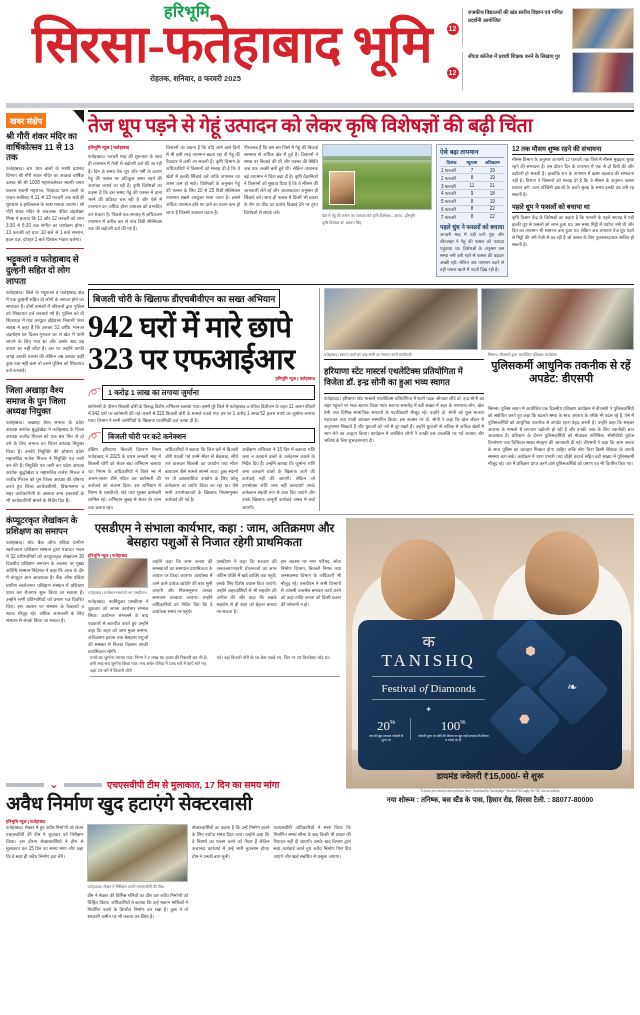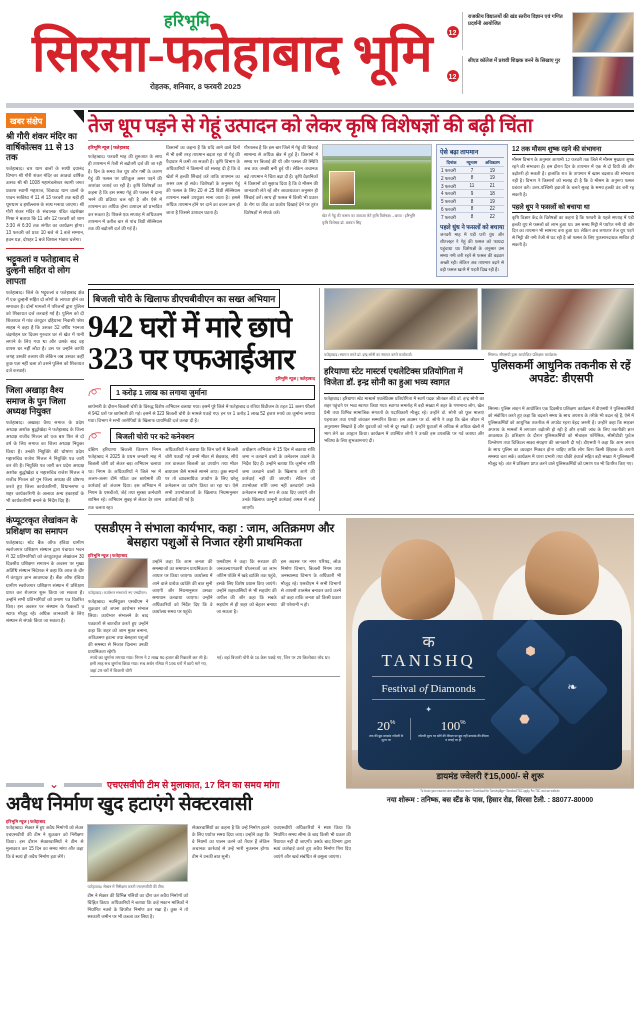--- a/index.html
+++ b/index.html
@@ -7,21 +7,21 @@
     width: 640px; height: 1015px;
     background: #ffffff;
     font-family: "Liberation Sans", sans-serif;
     color: #1a1a1a;
     overflow: hidden;
     position: relative;
   }
   .page { width: 640px; height: 1015px; position: relative; background:#fff; padding: 4px 6px 0 6px; }
 
   
-  .masthead { display: flex; align-items: center; height: 96px; position: relative; }
+  .masthead { display: flex; align-items: flex-start; height: 96px; position: relative; }
   .mast-left { flex: 0 0 440px; position: relative; padding-left: 26px; }
   .hari { font-family: "Liberation Serif", serif; color: #12a04a; font-weight: bold;
           font-size: 16px; letter-spacing: .5px; text-align: left; margin-left: 132px; line-height: 1; }
   .mast-title { font-family: "Liberation Serif", serif; color: #d5232b; font-weight: bold;
                 font-size: 52px; line-height: .98; letter-spacing: -1px; white-space: nowrap; }
   .mast-date { font-size: 7.5px; color: #333; margin-left: 118px; margin-top: 2px; font-weight: bold; }
   .mast-right { flex: 1; display: flex; flex-direction: column; gap: 3px; padding-top: 4px; }
   .teaser { display: flex; align-items: stretch; gap: 3px; height: 41px; }
   .teaser-num { flex: 0 0 13px; display:flex; align-items:center; justify-content:center; }
   .num-circle { width: 12px; height: 12px; border-radius: 50%; background: #d5232b; color: #fff;
@@ -80,21 +80,21 @@
 
   
   .sec-rule { height: 1.5px; background: #1a1a1a; margin: 4px 0 3px; }
   .elec { display: flex; gap: 4px; }
   .elec-left { flex: 0 0 232px; border-right: 1px solid #999; padding-right: 4px;}
   .kicker-box { border: 1px solid #1a1a1a; padding: 2px 4px; font-size: 9px; font-weight: bold;
                 display:inline-block; margin-bottom: 3px; }
   .big-num { font-family: "Liberation Serif", serif; font-size: 29px; font-weight: bold; line-height: 1.02;
              color: #111; letter-spacing: -.5px; }
   .big-num .n { font-size: 31px; }
-  .sub-flag { display:flex; align-items:center; gap:8px; margin: 4px 0 3px; }
+  .sub-flag { display:flex; align-items:center; gap:0; margin: 4px 0 3px; }
   .loop { width: 14px; height: 10px; flex: 0 0 14px; }
   .sub-flag-box { border: .8px solid #1a1a1a; padding: 1.5px 5px; font-size: 7.4px; font-weight: bold; flex:1;}
   .credit { font-size: 4.4px; color: #c8102e; font-weight: bold; text-align:right; }
 
   .photo-strip { display:flex; gap: 3px; margin-bottom: 2px;}
   .pstrip { flex:1; height: 62px; border: .5px solid #bbb; overflow:hidden;}
   .pA { background: linear-gradient(140deg,#8aa0bc 0%,#d8c6a8 30%,#6a5a4a 55%,#b8a890 80%,#4a5a6a 100%); }
   .pB { background: linear-gradient(120deg,#5a6a7a 0%,#c8b89a 25%,#8a5a4a 50%,#d8d0c0 75%,#4a5a4a 100%); }
 
   .two-head { font-size: 8.4px; font-weight: bold; line-height: 1.22; text-align:left;

